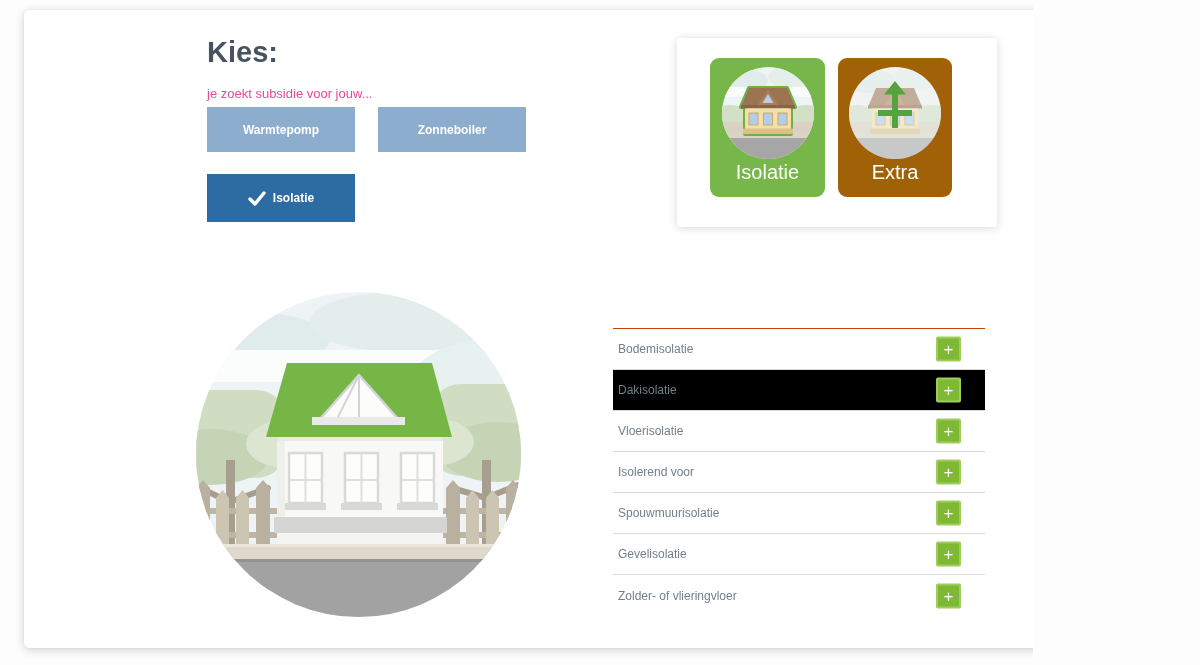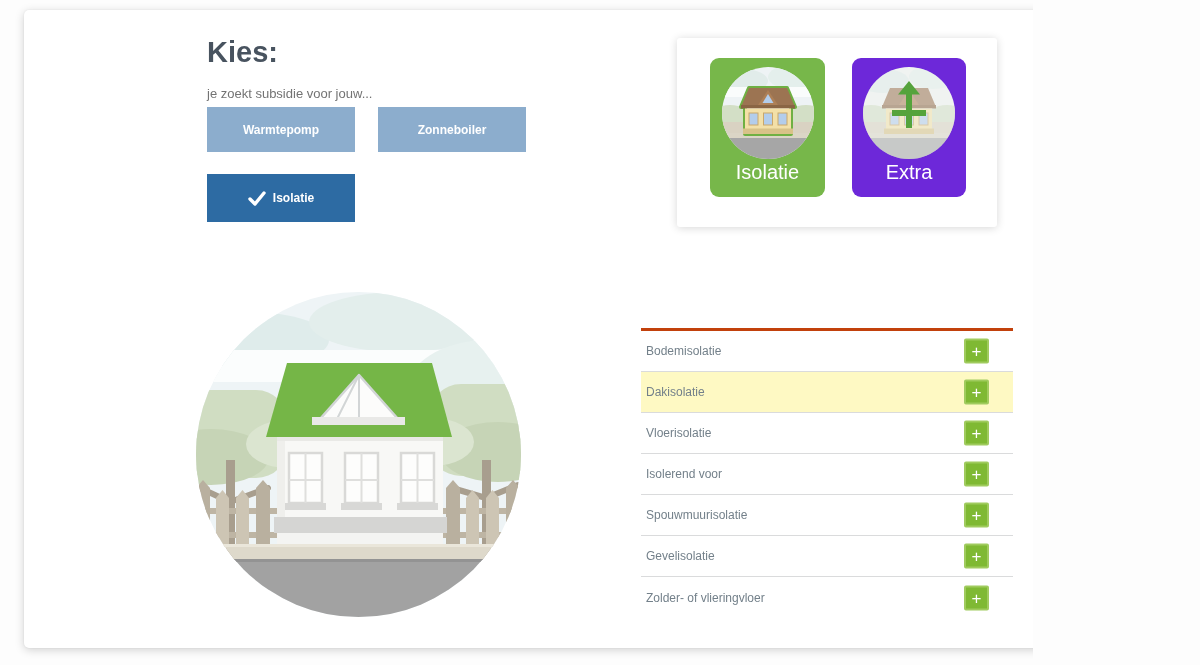--- a/index.html
+++ b/index.html
@@ -1,46 +1,46 @@
 <!DOCTYPE html>
 <html><head>
 <meta charset="utf-8">
 <style>
   html,body{margin:0;padding:0;background:#fdfdfd;width:1200px;height:665px;
     font-family:"Liberation Sans",sans-serif;-webkit-font-smoothing:antialiased;}
   .stage{position:relative;width:1033px;height:665px;overflow:hidden;}
   .card{position:absolute;left:24px;top:10px;width:1134px;height:638px;background:#ffffff;
     border-radius:5px;box-shadow:0 2px 10px rgba(0,0,0,.18),0 0 2px rgba(0,0,0,.07);}
   .title{position:absolute;left:183px;top:26px;font-size:29px;font-weight:600;color:#48535f;margin:0;}
-  .subtitle{position:absolute;left:183px;top:76px;font-size:13px;color:#737373;margin:0;}
+  .subtitle{position:absolute;left:183px;top:76px;font-size:13px;color:#ec4899;margin:0;}
   .btn{position:absolute;border:none;color:#fff;font-family:"Liberation Sans",sans-serif;
     font-size:12px;font-weight:700;cursor:pointer;display:flex;align-items:center;justify-content:center;gap:7px;}
   .btn.light{background:#8cadcd;width:148px;height:45px;}
   .btn.dark{background:#2d6ba3;width:148px;height:48px;}
   #btn-warmtepomp{left:183px;top:97px;}
   #btn-zonneboiler{left:354px;top:97px;}
   #btn-isolatie{left:183px;top:164px;}
   .check-svg{display:block;}
   
   .panel{position:absolute;left:653px;top:28px;width:320px;height:189px;background:#fff;
     border-radius:3px;box-shadow:0 1px 9px rgba(0,0,0,.16);}
   .tile{position:absolute;top:20px;height:139px;border-radius:9px;cursor:pointer;}
   .tile-iso{left:33px;width:115px;background:#77b74a;}
-  .tile-extra{left:161px;width:114px;background:#6d28d9;margin-left:14px;}
+  .tile-extra{left:161px;width:114px;background:#a16207;}
   .tile-circle{position:absolute;left:50%;top:9px;transform:translateX(-50%);width:92px;height:92px;
     border-radius:50%;overflow:hidden;}
   .tile-label{position:absolute;left:0;right:0;top:103px;text-align:center;color:#fff;font-size:20px;font-weight:400;}
   
   .hero{position:absolute;left:172px;top:282px;width:325px;height:325px;border-radius:50%;overflow:hidden;}
   
-  .list{position:absolute;left:589px;top:318px;width:372px;border-top:3px solid #c2410c;margin-left:28px;}
+  .list{position:absolute;left:589px;top:318px;width:372px;border-top:1px solid #c2410c;}
   .row{position:relative;height:41px;display:flex;align-items:center;border-bottom:1px solid #dadbdc;
     padding-left:5px;box-sizing:border-box;cursor:pointer;}
   .row:last-child{border-bottom:none;}
-  .row.highlight{background:#fef9c3;border-bottom:1px solid #dadbdc;}
+  .row.highlight{background:#000000;border-bottom:1px solid #dadbdc;}
   .row-label{font-size:12px;color:#73808a;}
   .plus{position:absolute;right:24px;top:50%;transform:translateY(-50%);width:25px;height:25px;
     background:#7fb933;border:2px solid #a0cb5e;box-sizing:border-box;border-radius:2px;color:#fff;
     font-size:17px;line-height:19px;font-weight:400;padding:0;cursor:pointer;
     font-family:"Liberation Sans",sans-serif;display:flex;align-items:center;justify-content:center;}
 </style>
 </head>
 <body>
 
 <div class="stage">

